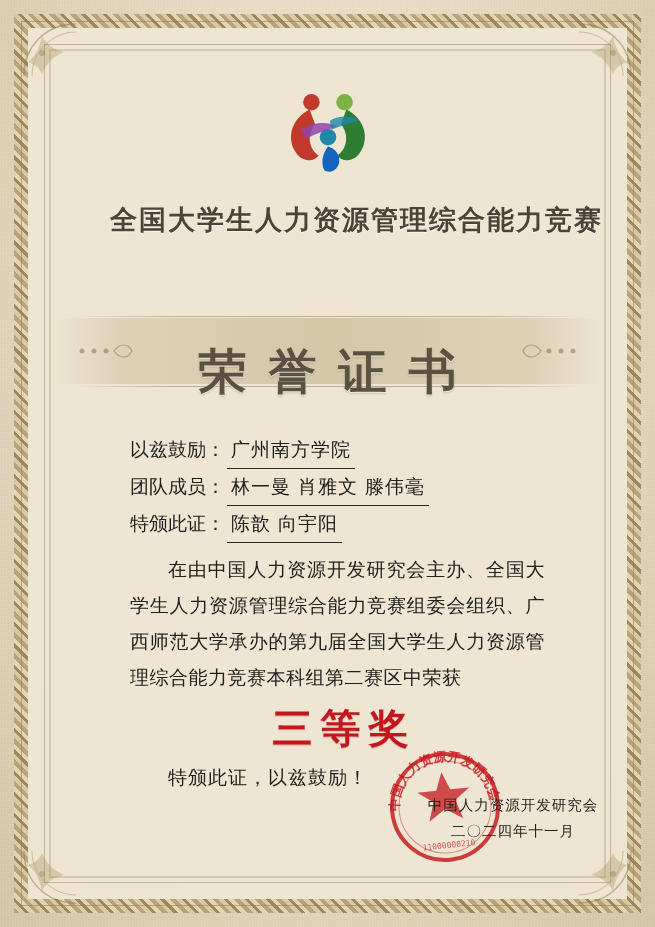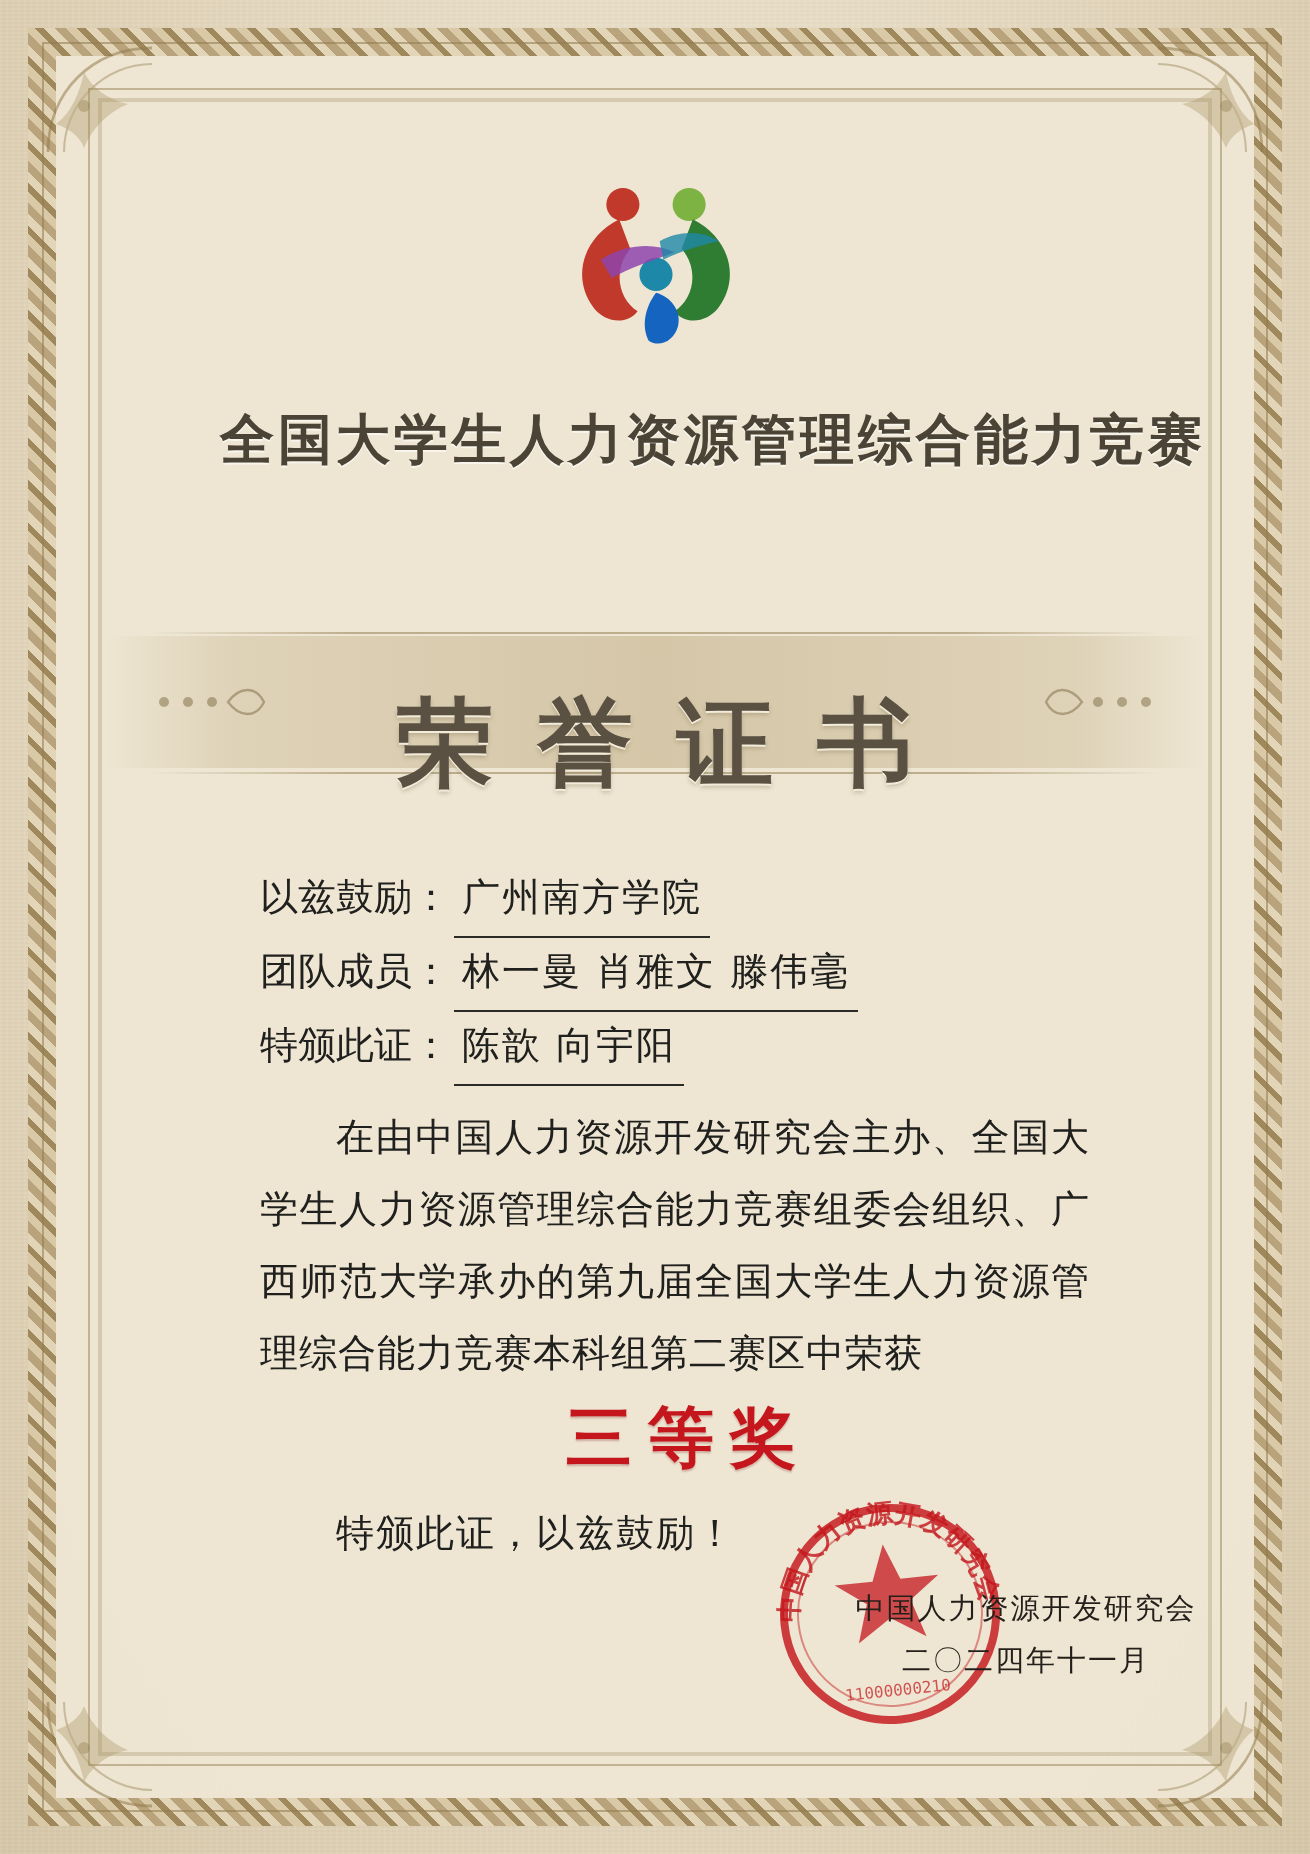--- a/index.html
+++ b/index.html
@@ -190,26 +190,26 @@
 
   .paragraph {
     margin-top: 8px;
     text-indent: 2em;
     text-align: justify;
     line-height: 36px;
     letter-spacing: 0.5px;
   }
 
   .award {
-    margin-top: 6px;
+    margin-top: 16px;
     text-align: center;
     padding-left: 14px;
     font-family: "DejaVu Sans", sans-serif;
     font-weight: bold;
-    font-size: 33px;
+    font-size: 40px;
     letter-spacing: 8px;
     color: #c4161c;
     text-shadow: 0 1px 1px rgba(120,10,10,0.25);
   }
 
   .closing {
     margin-top: 14px;
     text-indent: 2em;
     letter-spacing: 1px;
   }

